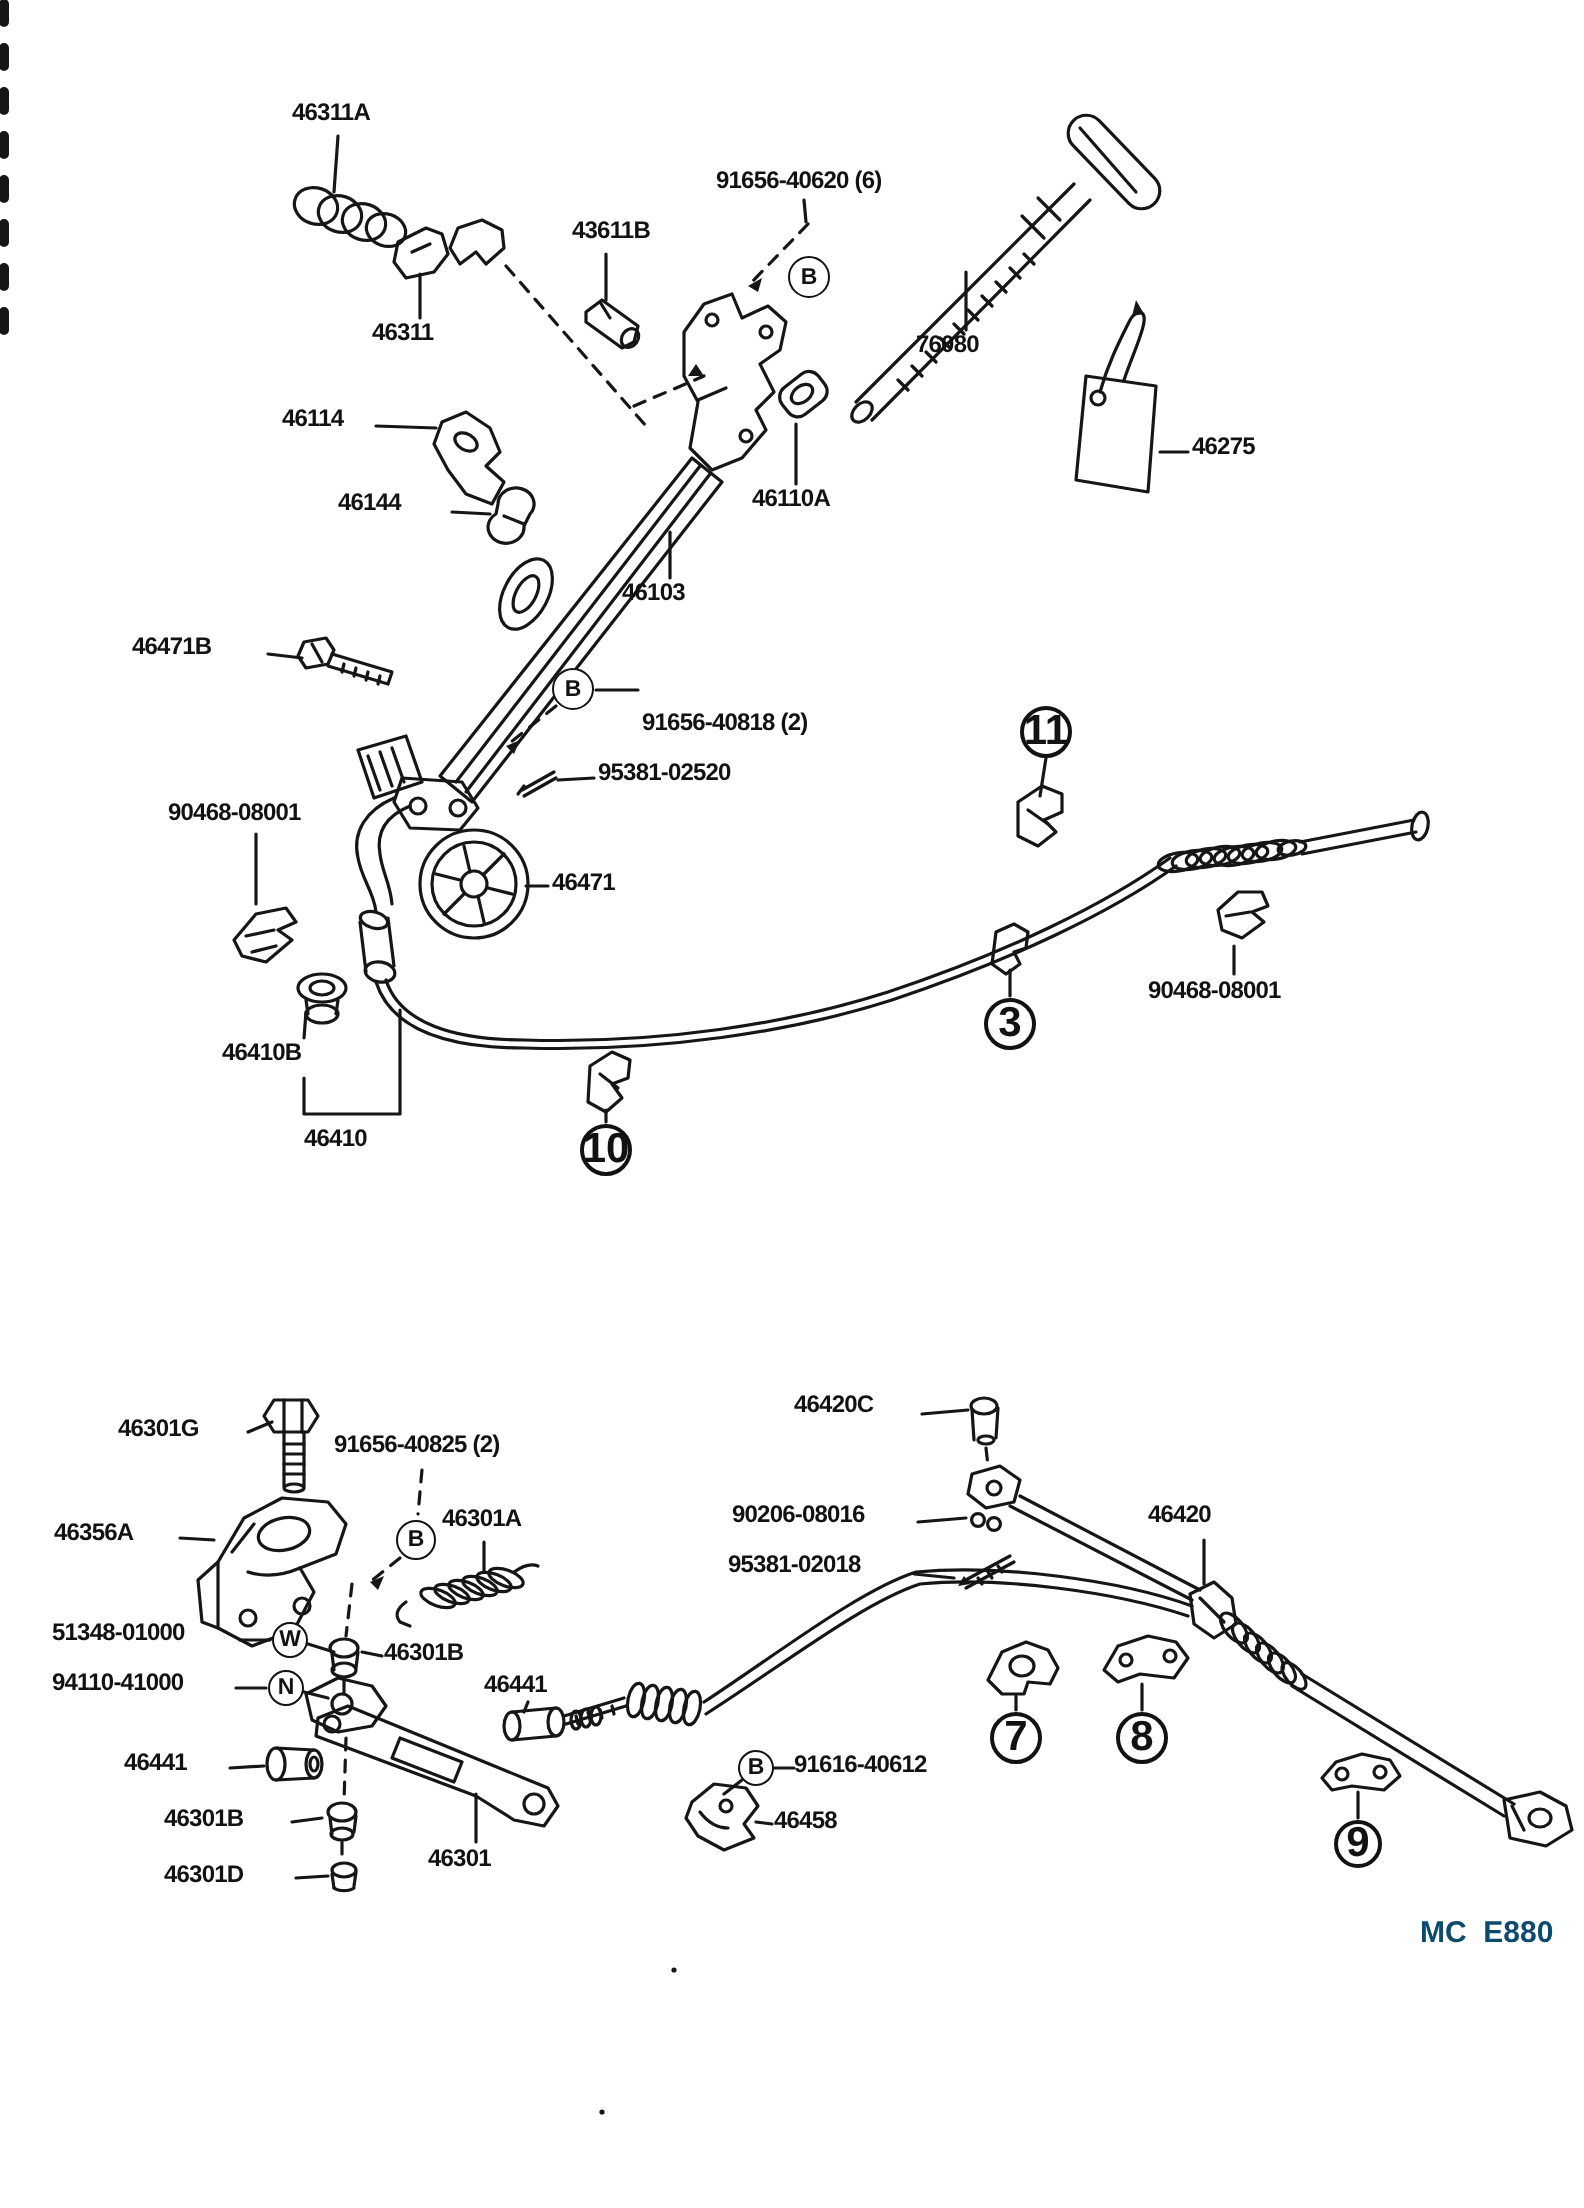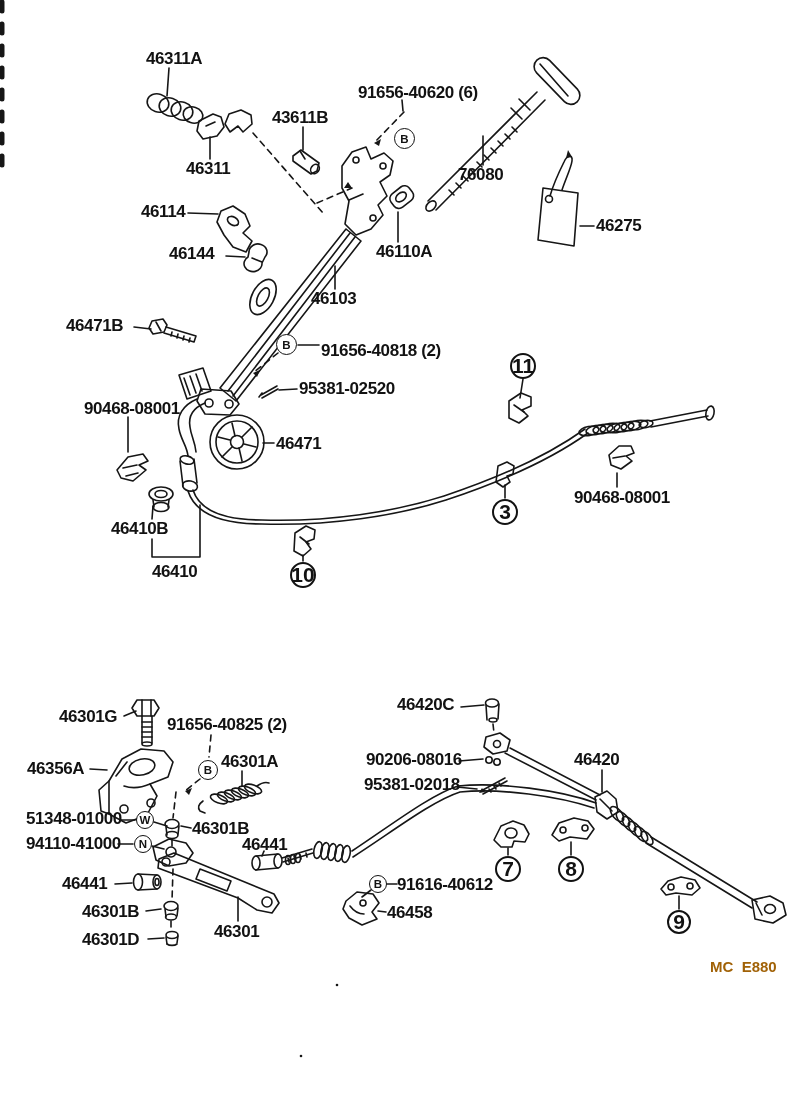--- a/index.html
+++ b/index.html
@@ -1,25 +1,25 @@
 <!DOCTYPE html>
 <html><head>
 <meta charset="utf-8">
 <style>
   html,body{margin:0;padding:0;background:#fff;}
   .stage{position:relative;width:792px;height:1104px;background:#ffffff;overflow:hidden;
          font-family:"Liberation Sans",sans-serif;}
   .stage svg{position:absolute;left:0;top:0;}
-  .lbl{position:absolute;font-weight:bold;font-size:17px;line-height:1;color:#121212;
+  .lbl{position:absolute;font-weight:bold;font-size:12px;line-height:1;color:#121212;
        letter-spacing:-0.4px;white-space:pre;}
   .co{position:absolute;box-sizing:border-box;border:2.2px solid #121212;border-radius:50%;
       background:#fff;display:flex;align-items:center;justify-content:center;
       font-weight:bold;color:#121212;font-size:21px;}
   .co.sm{border-width:1.8px;font-size:11.5px;}
-  .footer{position:absolute;font-weight:bold;font-size:15px;color:#a16207;white-space:pre;}
+  .footer{position:absolute;font-weight:bold;font-size:15px;color:#0c4a6e;white-space:pre;}
 </style>
 </head>
 <body>
 
 <div class="stage">
 
 <svg width="792" height="1104" viewBox="0 0 792 1104">
   <g stroke="#161616" stroke-width="1.6" fill="none" stroke-linecap="round" stroke-linejoin="round">
 
     <g>
@@ -368,31 +368,31 @@
     <g stroke="none" fill="#161616">
       <path d="M352,188 l-8,0 4,-6 z"></path>
       <path d="M374,143 l7,-4 -2,7 z"></path>
       <path d="M253,373 l7,-3 -3,7 z"></path>
       <path d="M185,791 l7,-3 -3,7 z"></path>
     </g>
   </g>
 </svg>
 
 <div class="lbl" style="left:146px;top:50px">46311A</div>
-<div class="lbl" style="left:272px;top:109px">43611B</div>
+<div class="lbl" style="left:286px;top:109px">43611B</div>
 <div class="lbl" style="left:358px;top:84px">91656-40620 (6)</div>
 <div class="lbl" style="left:186px;top:160px">46311</div>
 <div class="lbl" style="left:141px;top:203px">46114</div>
 <div class="lbl" style="left:458px;top:166px">76080</div>
 <div class="lbl" style="left:596px;top:217px">46275</div>
 <div class="lbl" style="left:169px;top:245px">46144</div>
 <div class="lbl" style="left:376px;top:243px">46110A</div>
 <div class="lbl" style="left:311px;top:290px">46103</div>
 <div class="lbl" style="left:66px;top:317px">46471B</div>
-<div class="lbl" style="left:321px;top:342px">91656-40818 (2)</div>
+<div class="lbl" style="left:321px;top:355px">91656-40818 (2)</div>
 <div class="lbl" style="left:299px;top:380px">95381-02520</div>
 <div class="lbl" style="left:84px;top:400px">90468-08001</div>
 <div class="lbl" style="left:276px;top:435px">46471</div>
 <div class="lbl" style="left:111px;top:520px">46410B</div>
 <div class="lbl" style="left:152px;top:563px">46410</div>
 <div class="lbl" style="left:574px;top:489px">90468-08001</div>
 
 <div class="lbl" style="left:59px;top:708px">46301G</div>
 <div class="lbl" style="left:167px;top:716px">91656-40825 (2)</div>
 <div class="lbl" style="left:27px;top:760px">46356A</div>

